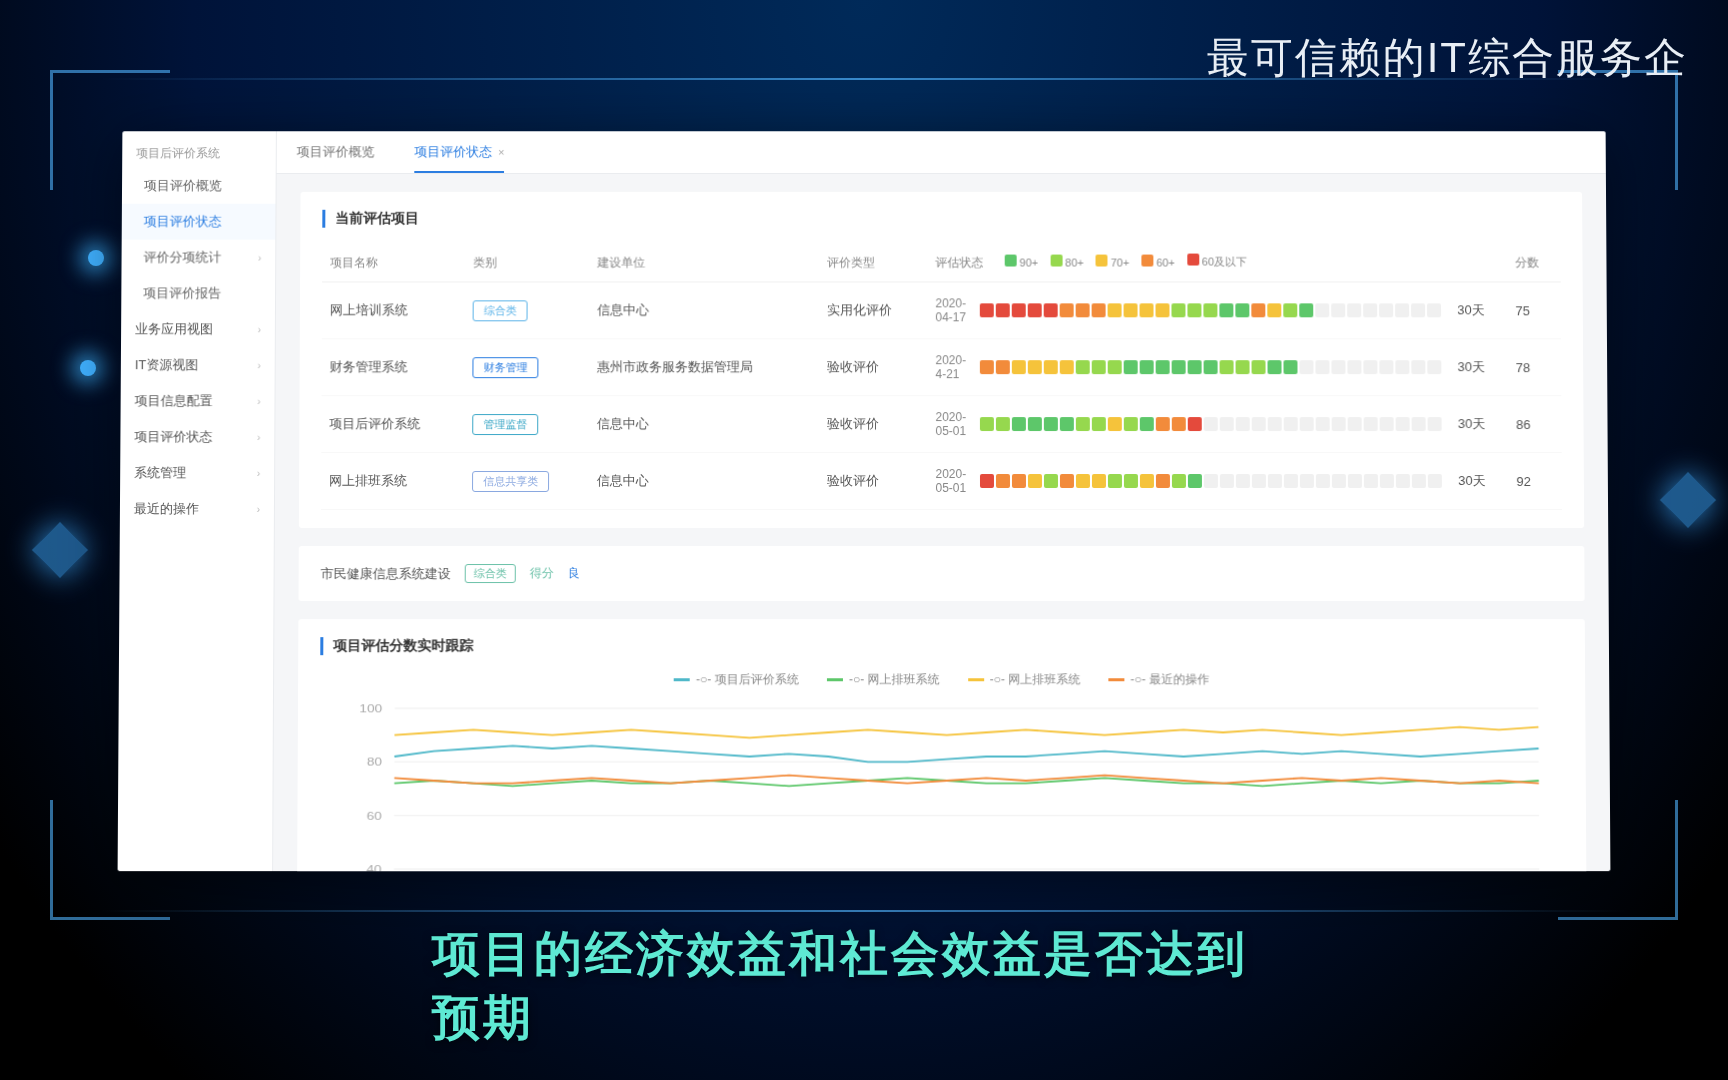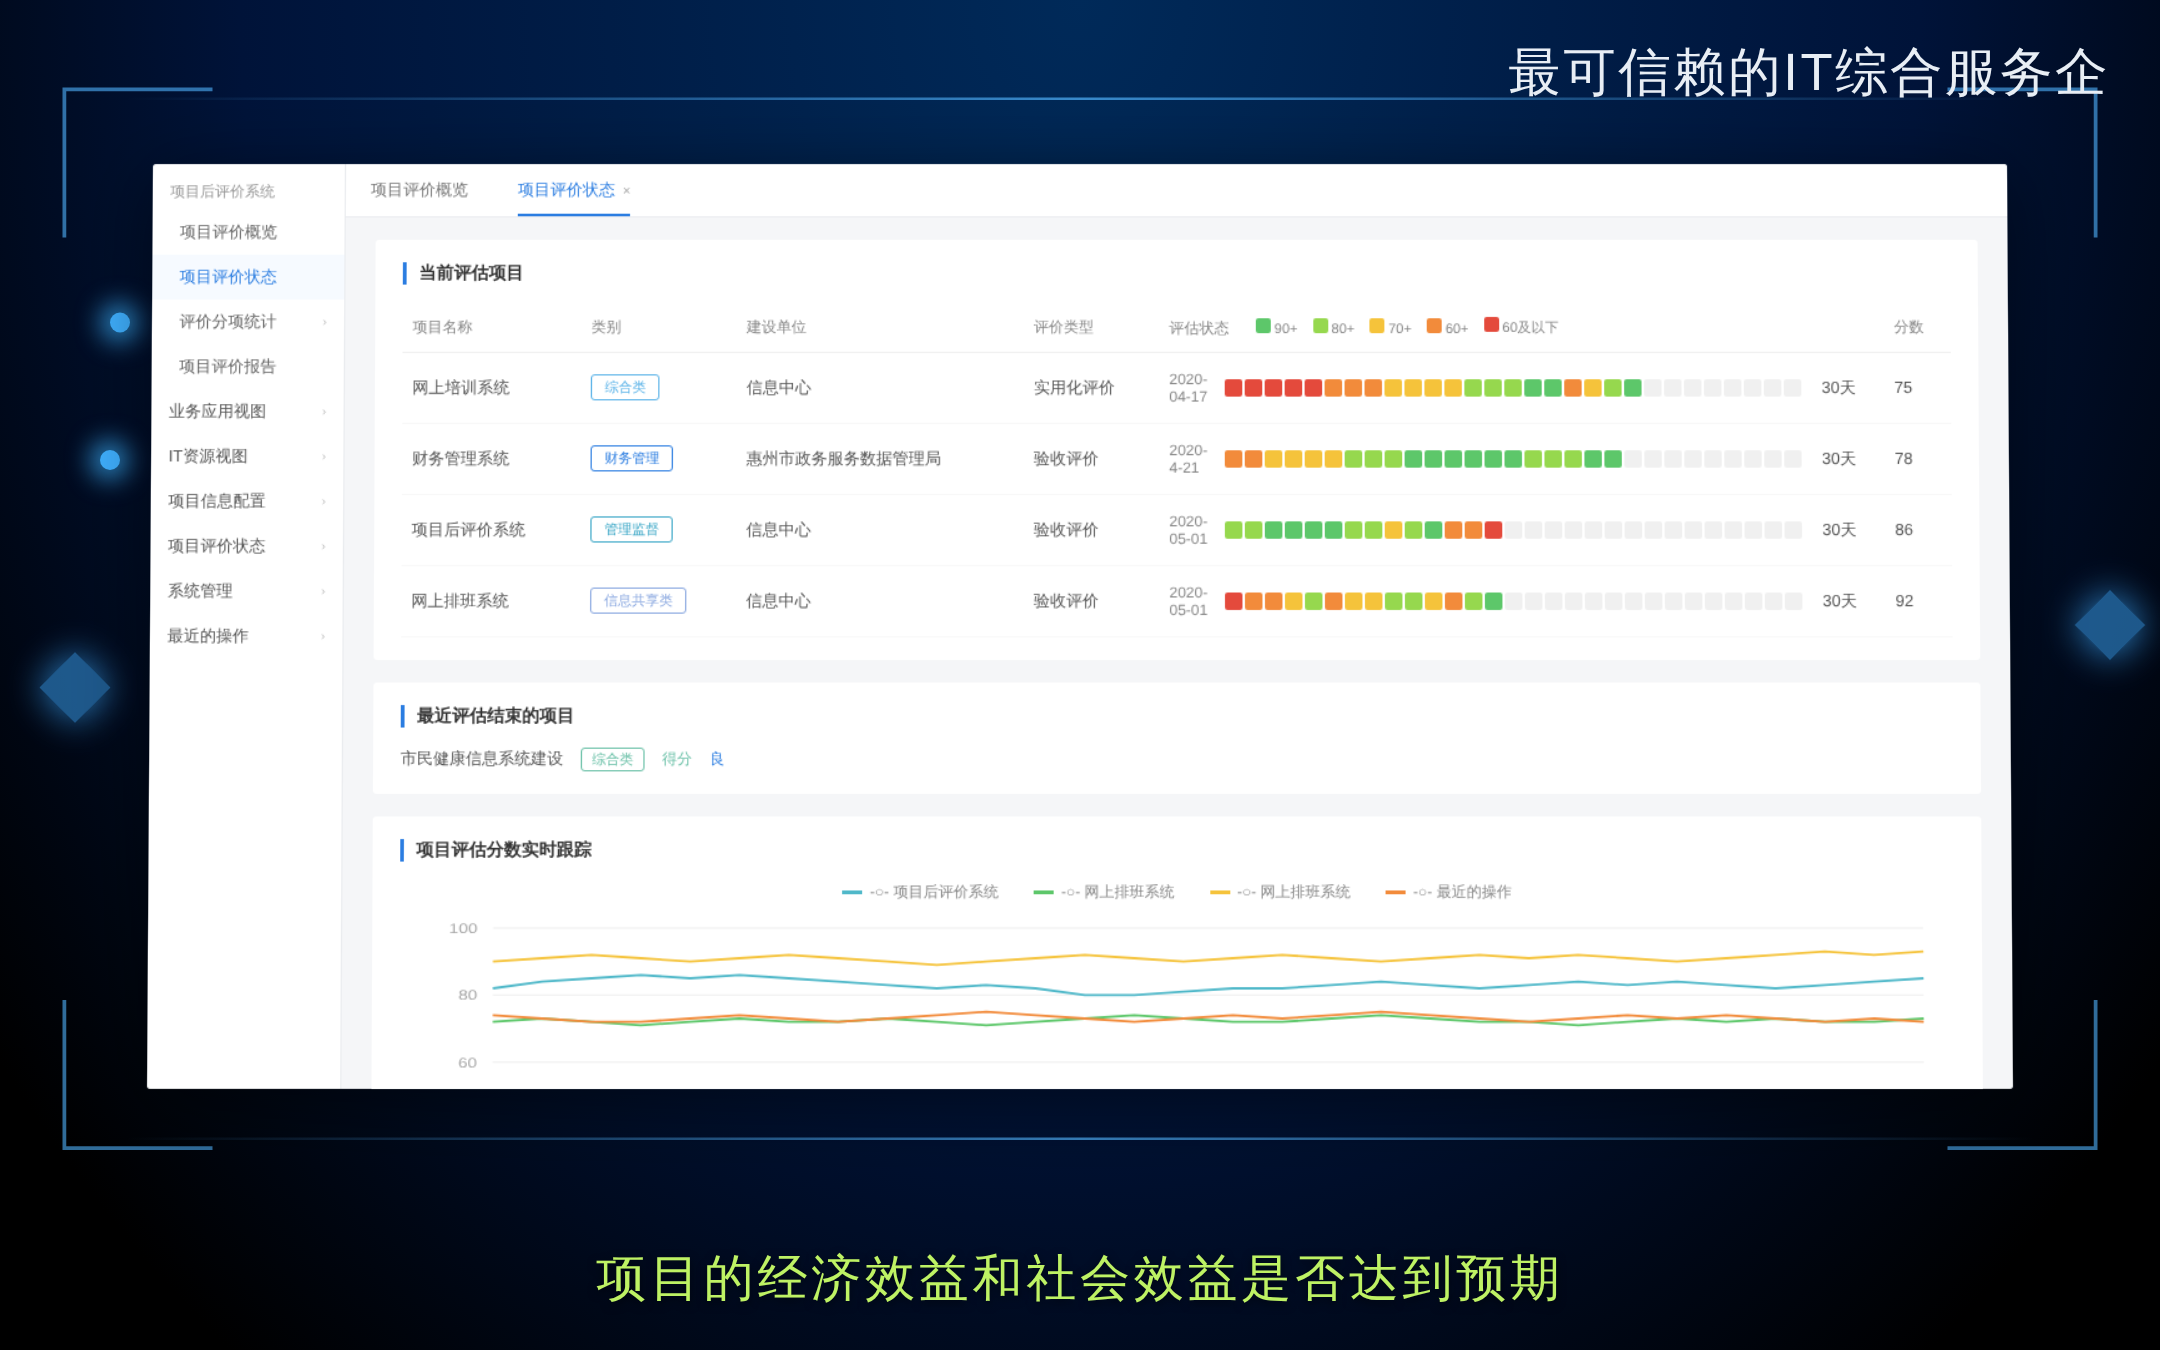--- a/index.html
+++ b/index.html
@@ -10,21 +10,21 @@
 .corner.tl { top: 70px; left: 50px; border-right:none; border-bottom:none; }
 .corner.tr { top: 70px; right: 50px; border-left:none; border-bottom:none; }
 .corner.bl { bottom: 160px; left: 50px; border-right:none; border-top:none; }
 .corner.br { bottom: 160px; right: 50px; border-left:none; border-top:none; }
 .hline { position:absolute; height:2px; background:linear-gradient(90deg,transparent,rgba(80,180,255,.7),transparent); left:100px; right:100px; }
 .hline.top { top:78px; } .hline.bot { bottom:168px; }
 .glow-node { position:absolute; width:16px; height:16px; background:#3fb0ff; border-radius:50%; box-shadow:0 0 20px 8px rgba(60,180,255,.7); }
 .diamond { position:absolute; width:40px; height:40px; background:rgba(60,170,255,.5); transform:rotate(45deg); box-shadow:0 0 30px rgba(60,170,255,.8); }
 
 .headline { position:absolute; top:30px; right:40px; color:#e8eef5; font-size:42px; font-weight:500; letter-spacing:2px; }
-.subtitle { position:absolute; bottom:30px; left:50%; transform:translateX(-50%); color:#bef264; font-size:40px; font-weight:400; letter-spacing:3px; text-shadow:0 2px 8px rgba(0,0,0,.6); }
+.subtitle { position:absolute; bottom:30px; left:50%; transform:translateX(-50%); color:#5eead4; font-size:48px; font-weight:700; letter-spacing:3px; text-shadow:0 2px 8px rgba(0,0,0,.6); }
 
 .app-window { position:absolute; top:130px; left:120px; right:120px; bottom:210px; background:#f2f4f6; border-radius:3px; box-shadow:0 10px 60px rgba(0,0,0,.5); overflow:hidden; transform:perspective(2000px) rotateX(1deg); }
 .app-inner { display:flex; height:100%; }
 .sidebar { width:155px; background:#fff; border-right:1px solid #eaecef; padding-top:8px; font-size:13px; color:#555; }
 .sidebar .sys-title { padding:6px 14px; font-size:12px; color:#999; }
 .side-item { display:flex; align-items:center; justify-content:space-between; padding:9px 14px 9px 22px; cursor:pointer; color:#666; font-size:13px; }
 .side-item.active { background:#f6faff; color:#2b7de1; }
 .side-item.section { padding-left:14px; color:#555; font-weight:500; }
 .chev { color:#bbb; font-size:10px; }
 
@@ -334,21 +334,20 @@
                     </div>
                   </td>
                   <td>30天</td>
                   <td>92</td>
                 </tr>
               </tbody>
         </table>
       </div>
 
       <div class="panel">
-        <div class="panel-title">最近评估结束的项目</div>
         <div class="recent-row">
           <span>市民健康信息系统建设</span>
           <span class="tiny-tag">综合类</span>
           <span class="sc">得分</span>
           <span class="res">良</span>
         </div>
       </div>
 
       <div class="panel" style="margin-bottom:0">
         <div class="panel-title">项目评估分数实时跟踪</div>

